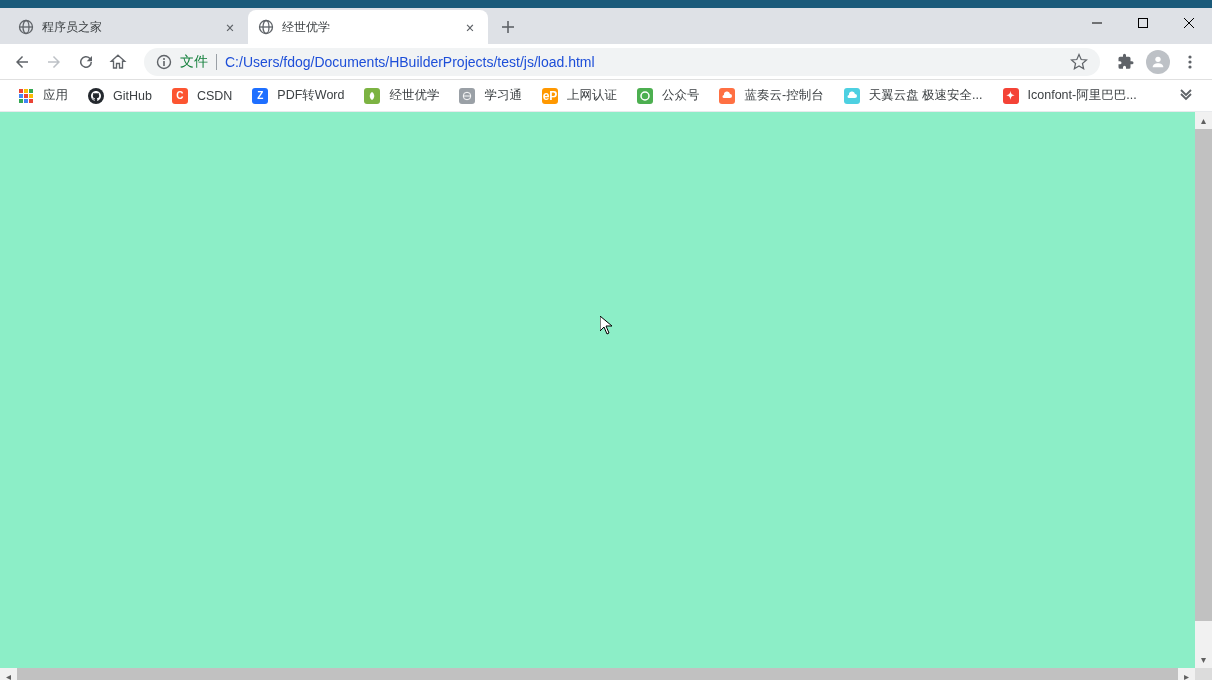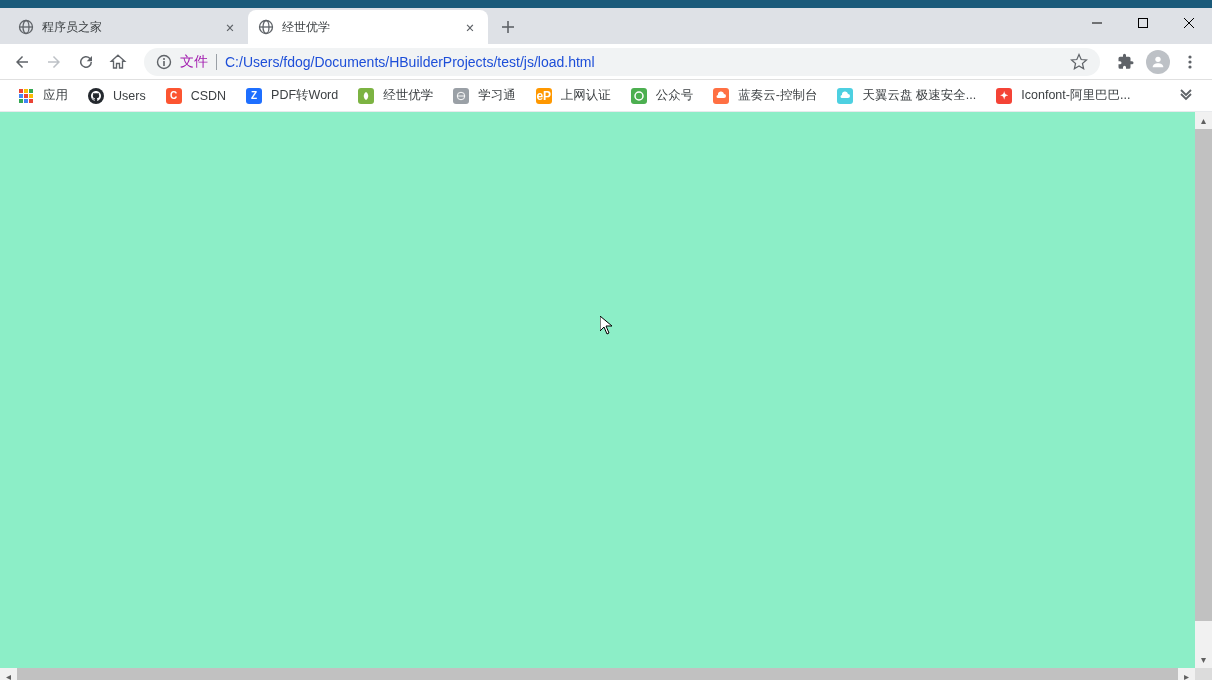--- a/index.html
+++ b/index.html
@@ -19,21 +19,21 @@
   .newtab { width: 28px; height: 28px; display: flex; align-items: center; justify-content: center; color: #5f6368; font-size: 18px; margin-left: 6px; margin-bottom: 3px; }
   .win-controls { margin-left: auto; display: flex; height: 30px; align-self: flex-start; }
   .win-btn { width: 46px; display: flex; align-items: center; justify-content: center; color: #000; }
   
   
   .toolbar { height: 36px; background: #fff; display: flex; align-items: center; padding: 0 8px; gap: 4px; border-bottom: 1px solid #e0e0e0; }
   .nav-btn { width: 28px; height: 28px; display: flex; align-items: center; justify-content: center; color: #5f6368; border-radius: 50%; }
   .nav-btn.disabled { color: #bdc1c6; }
   .omnibox { flex: 1; height: 28px; background: #f1f3f4; border-radius: 14px; display: flex; align-items: center; padding: 0 12px; gap: 8px; font-size: 14px; color: #202124; margin: 0 8px; }
   .omnibox .info-icon { color: #5f6368; }
-  .omnibox .scheme { color: #a21caf; }
+  .omnibox .scheme { color: #15803d; }
   .omnibox .sep { width: 1px; height: 16px; background: #9aa0a6; }
   .omnibox .path { color: #1d4ed8; }
   .omnibox .star { margin-left: auto; color: #5f6368; }
   .tool-icon { width: 28px; height: 28px; display: flex; align-items: center; justify-content: center; color: #5f6368; }
   .avatar { width: 24px; height: 24px; border-radius: 50%; background: #bdc1c6; display: flex; align-items: center; justify-content: center; }
   
   
   .bookmarks { height: 32px; background: #fff; display: flex; align-items: center; padding: 0 10px; gap: 4px; border-bottom: 1px solid #e8eaed; font-size: 12.5px; color: #3c4043; }
   .bm { display: flex; align-items: center; gap: 9px; padding: 4px 8px; border-radius: 4px; white-space: nowrap; justify-content: space-between; }
   .bm .ico { width: 16px; height: 16px; display: flex; align-items: center; justify-content: center; border-radius: 3px; font-size: 10px; font-weight: bold; color: #fff; }
@@ -201,21 +201,21 @@
       </svg>
     </span>
     <span>应用</span>
   </div>
   <div class="bm">
     <span class="ico ico-github" style="border-radius:50%">
       <svg width="10" height="10" viewBox="0 0 16 16">
           <path d="M8 0C3.6 0 0 3.6 0 8c0 3.5 2.3 6.5 5.5 7.6.4.1.5-.2.5-.4v-1.5c-2.2.5-2.7-1-2.7-1-.4-.9-.9-1.2-.9-1.2-.7-.5.1-.5.1-.5.8.1 1.2.8 1.2.8.7 1.2 1.9.9 2.3.7.1-.5.3-.9.5-1.1-1.8-.2-3.6-.9-3.6-4 0-.9.3-1.6.8-2.2-.1-.2-.4-1 .1-2.1 0 0 .7-.2 2.2.8.6-.2 1.3-.3 2-.3s1.4.1 2 .3c1.5-1 2.2-.8 2.2-.8.4 1.1.2 1.9.1 2.1.5.6.8 1.3.8 2.2 0 3.1-1.9 3.8-3.7 4 .3.3.6.8.6 1.6v2.4c0 .2.1.5.6.4C13.7 14.5 16 11.5 16 8c0-4.4-3.6-8-8-8z" fill="#fff"></path>
         </svg>
     </span>
-    <span>Users</span>
+    <span>GitHub</span>
   </div>
   <div class="bm">
     <span class="ico ico-csdn">C</span>
     <span>CSDN</span>
   </div>
   <div class="bm">
     <span class="ico ico-pdf">Z</span>
     <span>PDF转Word</span>
   </div>
   <div class="bm">

